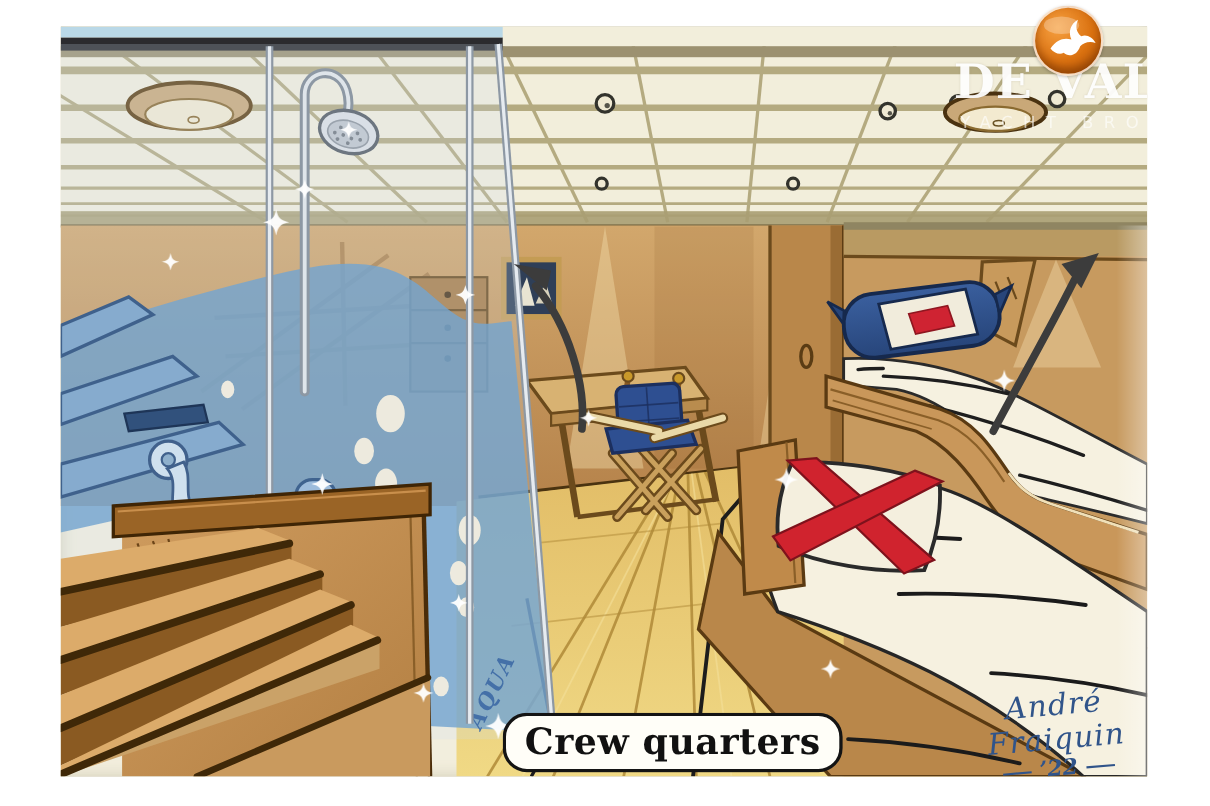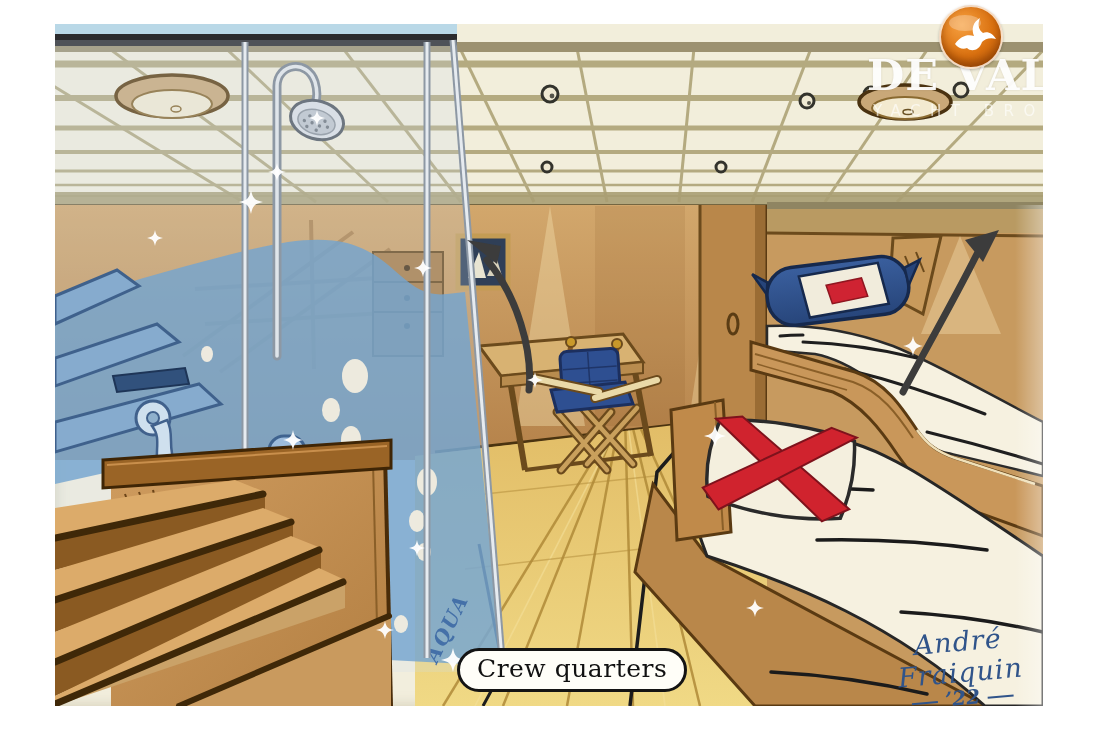--- a/index.html
+++ b/index.html
@@ -4,21 +4,21 @@
 <style>
   html,body{margin:0;padding:0;background:#ffffff;}
   .page{position:relative;width:1100px;height:733px;background:#ffffff;overflow:hidden;
         font-family:"DejaVu Serif","Liberation Serif",serif;}
   .canvas{position:absolute;left:55px;top:24px;width:988px;height:682px;background:#f2eedd;
           overflow:hidden;box-shadow:inset 0 0 14px rgba(150,140,110,.35);}
   .canvas svg{position:absolute;left:0;top:0;}
 
   
   .caption{position:absolute;left:402px;top:624px;background:#fffef8;border:3px solid #141414;
-           border-radius:22px;padding:3px 17px 6px 17px;font-weight:normal;font-size:25px;color:#111;
+           border-radius:22px;padding:3px 17px 6px 17px;font-weight:bold;font-size:33px;color:#111;
            letter-spacing:.5px;z-index:6;}
 
   
   .signature{position:absolute;left:800px;top:602px;width:210px;text-align:center;
              transform:rotate(-5deg);z-index:6;color:#30548a;}
   .signature .artist{font-style:italic;font-size:27px;letter-spacing:1px;display:block;}
   .signature .yearline{display:block;margin-top:-2px;font-style:italic;font-size:20px;font-weight:bold;}
   .signature .dash{display:inline-block;width:26px;border-top:2px solid #30548a;margin:0 8px;vertical-align:middle;}
 
   

